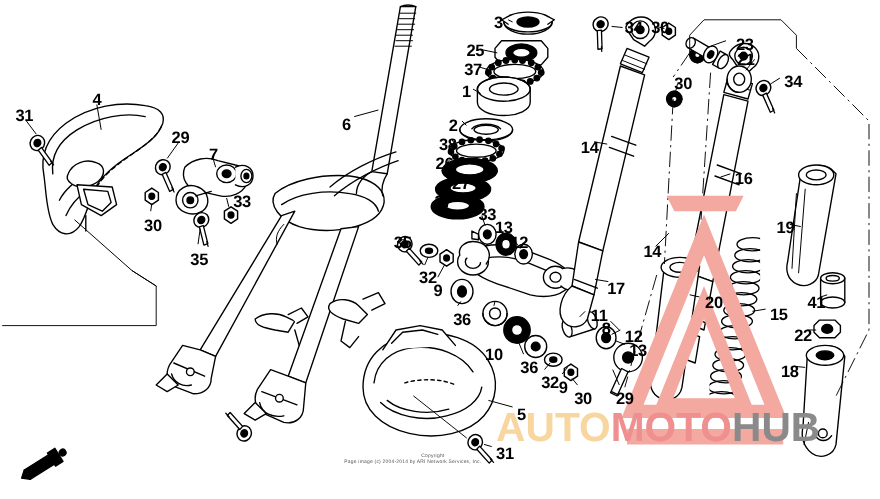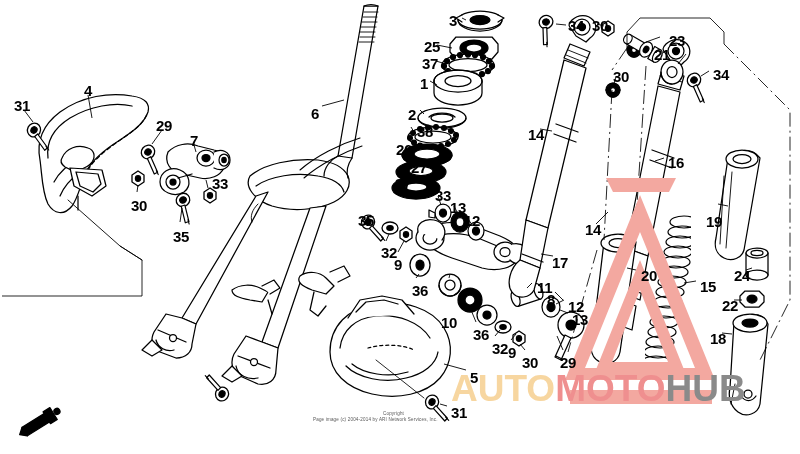--- a/index.html
+++ b/index.html
@@ -580,21 +580,21 @@
       <div class="cal num" style="left: 190px; top: 133px;">7</div>
       <div class="cal num" style="left: 212px; top: 176px;">33</div>
       <div class="cal num" style="left: 131px; top: 198px;">30</div>
       <div class="cal num" style="left: 173px; top: 229px;">35</div>
       <div class="cal num" style="left: 311px; top: 106px;">6</div>
       <div class="cal num" style="left: 449px; top: 13px;">3</div>
       <div class="cal num" style="left: 424px; top: 39px;">25</div>
       <div class="cal num" style="left: 422px; top: 56px;">37</div>
       <div class="cal num" style="left: 420px; top: 76px;">1</div>
       <div class="cal num" style="left: 408px; top: 107px;">2</div>
-      <div class="cal num" style="left: 417px; top: 124px;">38</div>
+      <div class="cal num" style="left: 399px; top: 124px;">38</div>
       <div class="cal num" style="left: 396px; top: 142px;">26</div>
       <div class="cal num" style="left: 411px; top: 160px;">27</div>
       <div class="cal num" style="left: 395px; top: 176px;">37</div>
       <div class="cal num" style="left: 435px; top: 188px;">33</div>
       <div class="cal num" style="left: 450px; top: 200px;">13</div>
       <div class="cal num" style="left: 464px; top: 213px;">12</div>
       <div class="cal num" style="left: 358px; top: 213px;">35</div>
       <div class="cal num" style="left: 381px; top: 245px;">32</div>
       <div class="cal num" style="left: 394px; top: 257px;">9</div>
       <div class="cal num" style="left: 412px; top: 283px;">36</div>
@@ -608,29 +608,29 @@
       <div class="cal num" style="left: 568px; top: 299px;">12</div>
       <div class="cal num" style="left: 572px; top: 312px;">13</div>
       <div class="cal num" style="left: 560px; top: 355px;">29</div>
       <div class="cal num" style="left: 552px; top: 255px;">17</div>
       <div class="cal num" style="left: 470px; top: 370px;">5</div>
       <div class="cal num" style="left: 451px; top: 405px;">31</div>
       <div class="cal num" style="left: 568px; top: 18px;">34</div>
       <div class="cal num" style="left: 592px; top: 18px;">30</div>
       <div class="cal num" style="left: 613px; top: 69px;">30</div>
       <div class="cal num" style="left: 669px; top: 33px;">23</div>
-      <div class="cal num" style="left: 654px; top: 47px;">21</div>
+      <div class="cal num" style="left: 670px; top: 47px;">21</div>
       <div class="cal num" style="left: 713px; top: 67px;">34</div>
       <div class="cal num" style="left: 528px; top: 127px;">14</div>
       <div class="cal num" style="left: 585px; top: 222px;">14</div>
       <div class="cal num" style="left: 668px; top: 155px;">16</div>
       <div class="cal num" style="left: 641px; top: 268px;">20</div>
       <div class="cal num" style="left: 700px; top: 279px;">15</div>
-      <div class="cal num" style="left: 706px; top: 214px;">19</div>
-      <div class="cal num" style="left: 734px; top: 268px;">24</div>
+      <div class="cal num" style="left: 706px; top: 200px;">19</div>
+      <div class="cal num" style="left: 734px; top: 268px;">41</div>
       <div class="cal num" style="left: 722px; top: 298px;">22</div>
       <div class="cal num" style="left: 710px; top: 331px;">18</div>
     </div>
 
 <div class="copy" id="copy1">Copyright</div>
 <div class="copy" id="copy2">Page image (c) 2004-2014 by ARI Network Services, Inc.</div>
 
 </div>
 
 </body></html>

